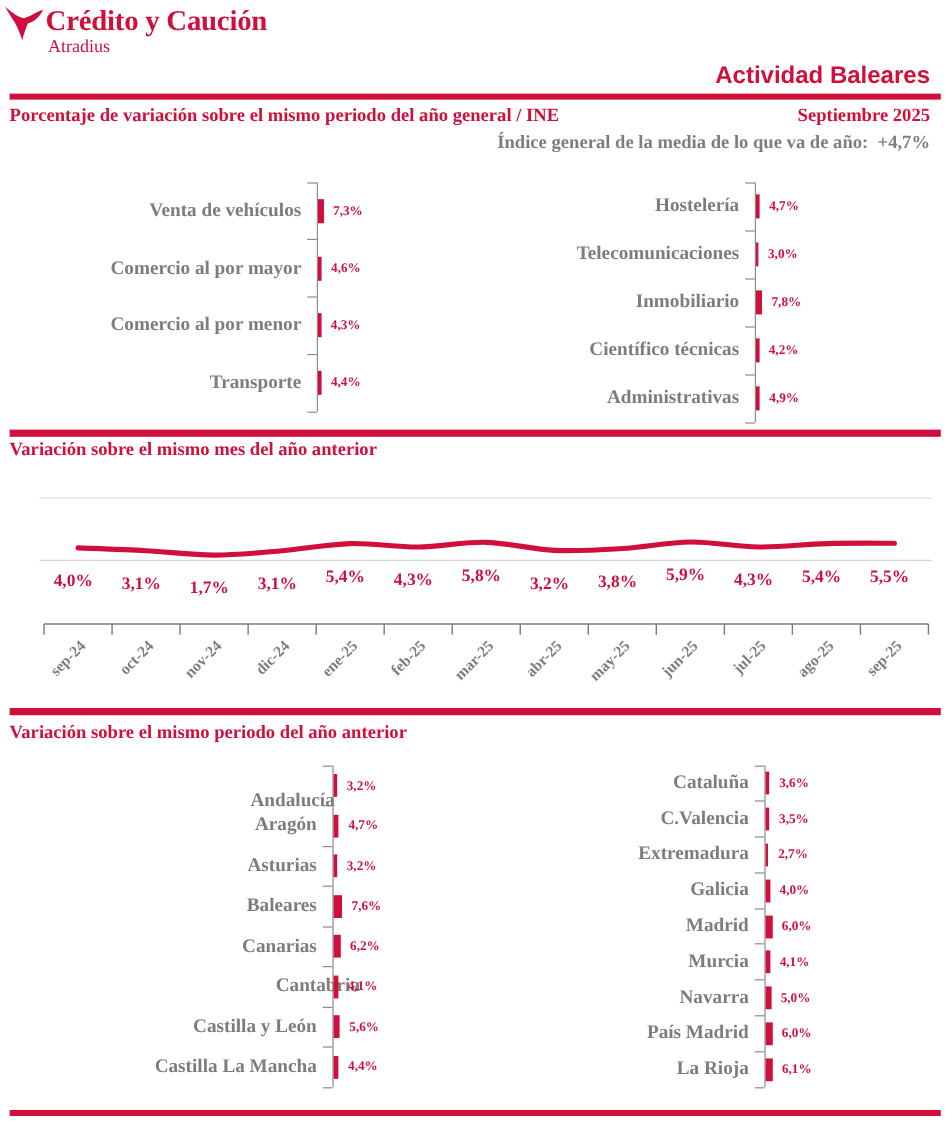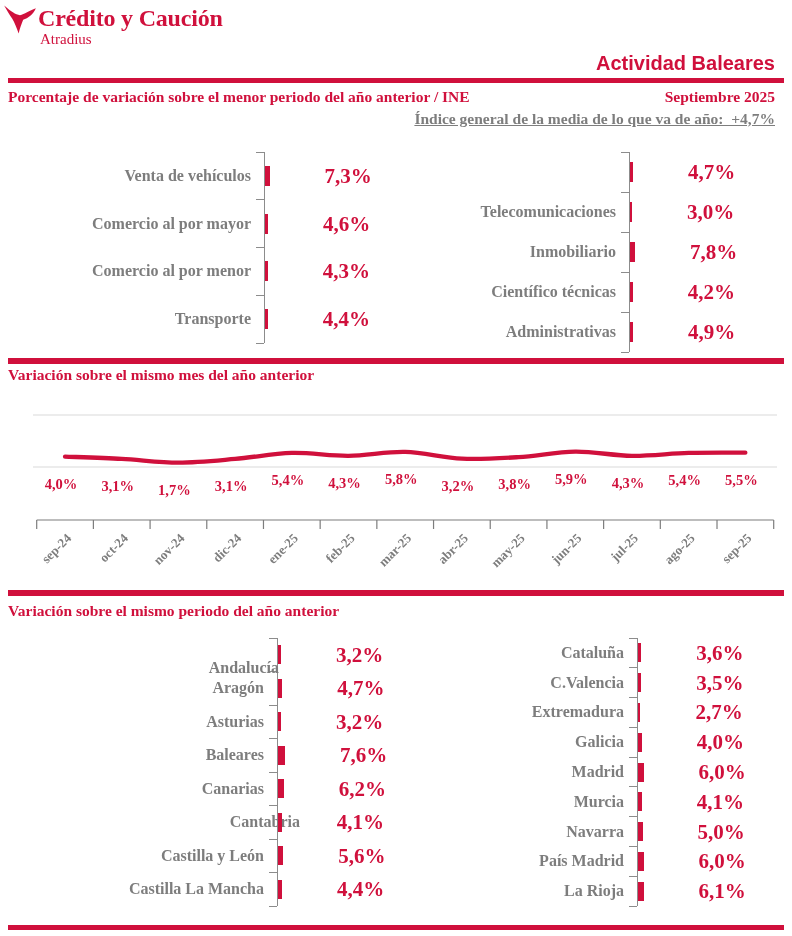--- a/index.html
+++ b/index.html
@@ -24,44 +24,44 @@
   }
   .sec-title{font-weight:bold;font-size:15.5px;color:var(--red);white-space:nowrap;}
   .date{font-weight:bold;font-size:15.5px;color:var(--red);text-align:right;white-space:nowrap;}
   .note{font-weight:bold;font-size:15.5px;color:var(--gray);text-align:right;white-space:nowrap;}
   .cat-label{
     position:absolute;height:22px;line-height:22px;text-align:right;
     font-weight:bold;font-size:16px;color:var(--gray);white-space:nowrap;
   }
   .val-label{
     position:absolute;height:22px;line-height:22px;text-align:right;
-    font-weight:bold;font-size:21px;color:var(--red);white-space:nowrap;margin-left:47px;
+    font-weight:bold;font-size:11px;color:var(--red);white-space:nowrap;
   }
   .bar{position:absolute;background:var(--red);}
   .vaxis{position:absolute;width:1px;background:var(--axis);}
   .vtick{position:absolute;height:1px;background:var(--axis);}
   .chart{position:absolute;left:0;width:792px;}
 </style>
 </head>
 <body>
 
 <div class="abs" style="left:2px;top:5px;width:36px;height:29px;">
   <svg width="36" height="29" viewBox="0 0 38 32" xmlns="http://www.w3.org/2000/svg">
     <path fill="#d0103c" d="M1.5,0.5 C9,7 14,10.5 19,11.2 C24,10.2 29,6 36.5,3.5 C33.5,10.5 28,14.5 22.5,16.2 C20.5,21.5 18.5,26.5 17.5,31.5 C15,24.5 13,19.5 10.5,15.2 C7.5,11 4.5,5.5 1.5,0.5 Z"></path>
   </svg>
 </div>
 <div class="abs logo-title" style="left:38px;top:5px;">Crédito y Caución</div>
 <div class="abs logo-subtitle" style="left:40px;top:31px;">Atradius</div>
 <div class="abs page-title" style="right:17px;top:52px;">Actividad Baleares</div>
 
 <div class="rule" style="top:78px;height:5px;"></div>
 
-<div class="abs sec-title" style="left:8px;top:88px;">Porcentaje de variación sobre el menor periodo del año anterior / INE</div>
+<div class="abs sec-title" style="left:8px;top:88px;">Porcentaje de variación sobre el mismo periodo del año general / INE</div>
 <div class="abs date" style="right:17px;top:88px;">Septiembre 2025</div>
-<div class="abs note" style="right:17px;top:110px;text-decoration:underline;">Índice general de la media de lo que va de año: &nbsp;+4,7%</div>
+<div class="abs note" style="right:17px;top:110px;">Índice general de la media de lo que va de año: &nbsp;+4,7%</div>
 
 <div id="sector-chart" class="chart" style="top:150px;height:208px;">
     <div class="vaxis" style="left: 264px; top: 2px; height: 191px;"></div>
     <div class="vtick" style="left: 256px; top: 1.5px; width: 8px;"></div>
     <div class="vtick" style="left: 256px; top: 49.25px; width: 8px;"></div>
     <div class="vtick" style="left: 256px; top: 97px; width: 8px;"></div>
     <div class="vtick" style="left: 256px; top: 144.75px; width: 8px;"></div>
     <div class="vtick" style="left: 256px; top: 192.5px; width: 8px;"></div>
     <div class="cat-label" style="left: 0px; top: 14.875px; width: 251px;">Venta de vehículos</div>
     <div class="bar" style="left: 265px; top: 15.875px; width: 4.599px; height: 20px;"></div>
@@ -75,20 +75,21 @@
     <div class="cat-label" style="left: 0px; top: 158.125px; width: 251px;">Transporte</div>
     <div class="bar" style="left: 265px; top: 159.125px; width: 2.772px; height: 20px;"></div>
     <div class="val-label" style="left: 275.772px; top: 158.125px;">4,4%</div>
     <div class="vaxis" style="left: 629px; top: 2px; height: 200px;"></div>
     <div class="vtick" style="left: 621px; top: 1.5px; width: 8px;"></div>
     <div class="vtick" style="left: 621px; top: 41.5px; width: 8px;"></div>
     <div class="vtick" style="left: 621px; top: 81.5px; width: 8px;"></div>
     <div class="vtick" style="left: 621px; top: 121.5px; width: 8px;"></div>
     <div class="vtick" style="left: 621px; top: 161.5px; width: 8px;"></div>
     <div class="vtick" style="left: 621px; top: 201.5px; width: 8px;"></div>
+    <div class="cat-label" style="left: 0px; top: 11px; width: 616px;">Hostelería</div>
     <div class="bar" style="left: 630px; top: 12px; width: 2.961px; height: 20px;"></div>
     <div class="val-label" style="left: 640.961px; top: 11px;">4,7%</div>
     <div class="cat-label" style="left: 0px; top: 51px; width: 616px;">Telecomunicaciones</div>
     <div class="bar" style="left: 630px; top: 52px; width: 2px; height: 20px;"></div>
     <div class="val-label" style="left: 640px; top: 51px;">3,0%</div>
     <div class="cat-label" style="left: 0px; top: 91px; width: 616px;">Inmobiliario</div>
     <div class="bar" style="left: 630px; top: 92px; width: 4.914px; height: 20px;"></div>
     <div class="val-label" style="left: 642.914px; top: 91px;">7,8%</div>
     <div class="cat-label" style="left: 0px; top: 131px; width: 616px;">Científico técnicas</div>
     <div class="bar" style="left: 630px; top: 132px; width: 2.646px; height: 20px;"></div>

